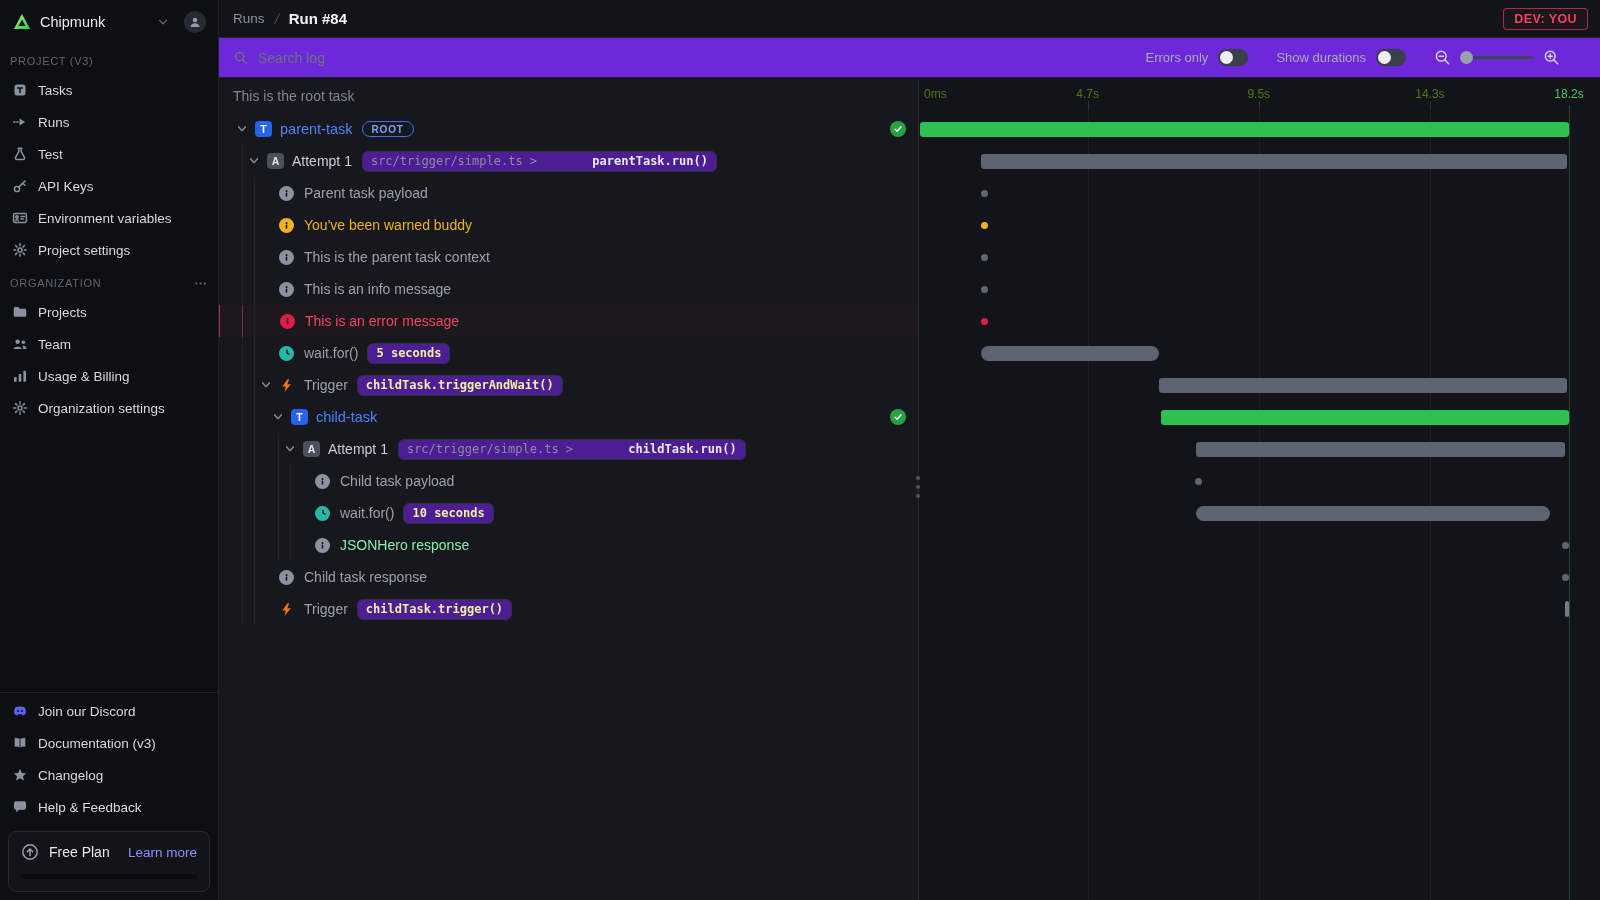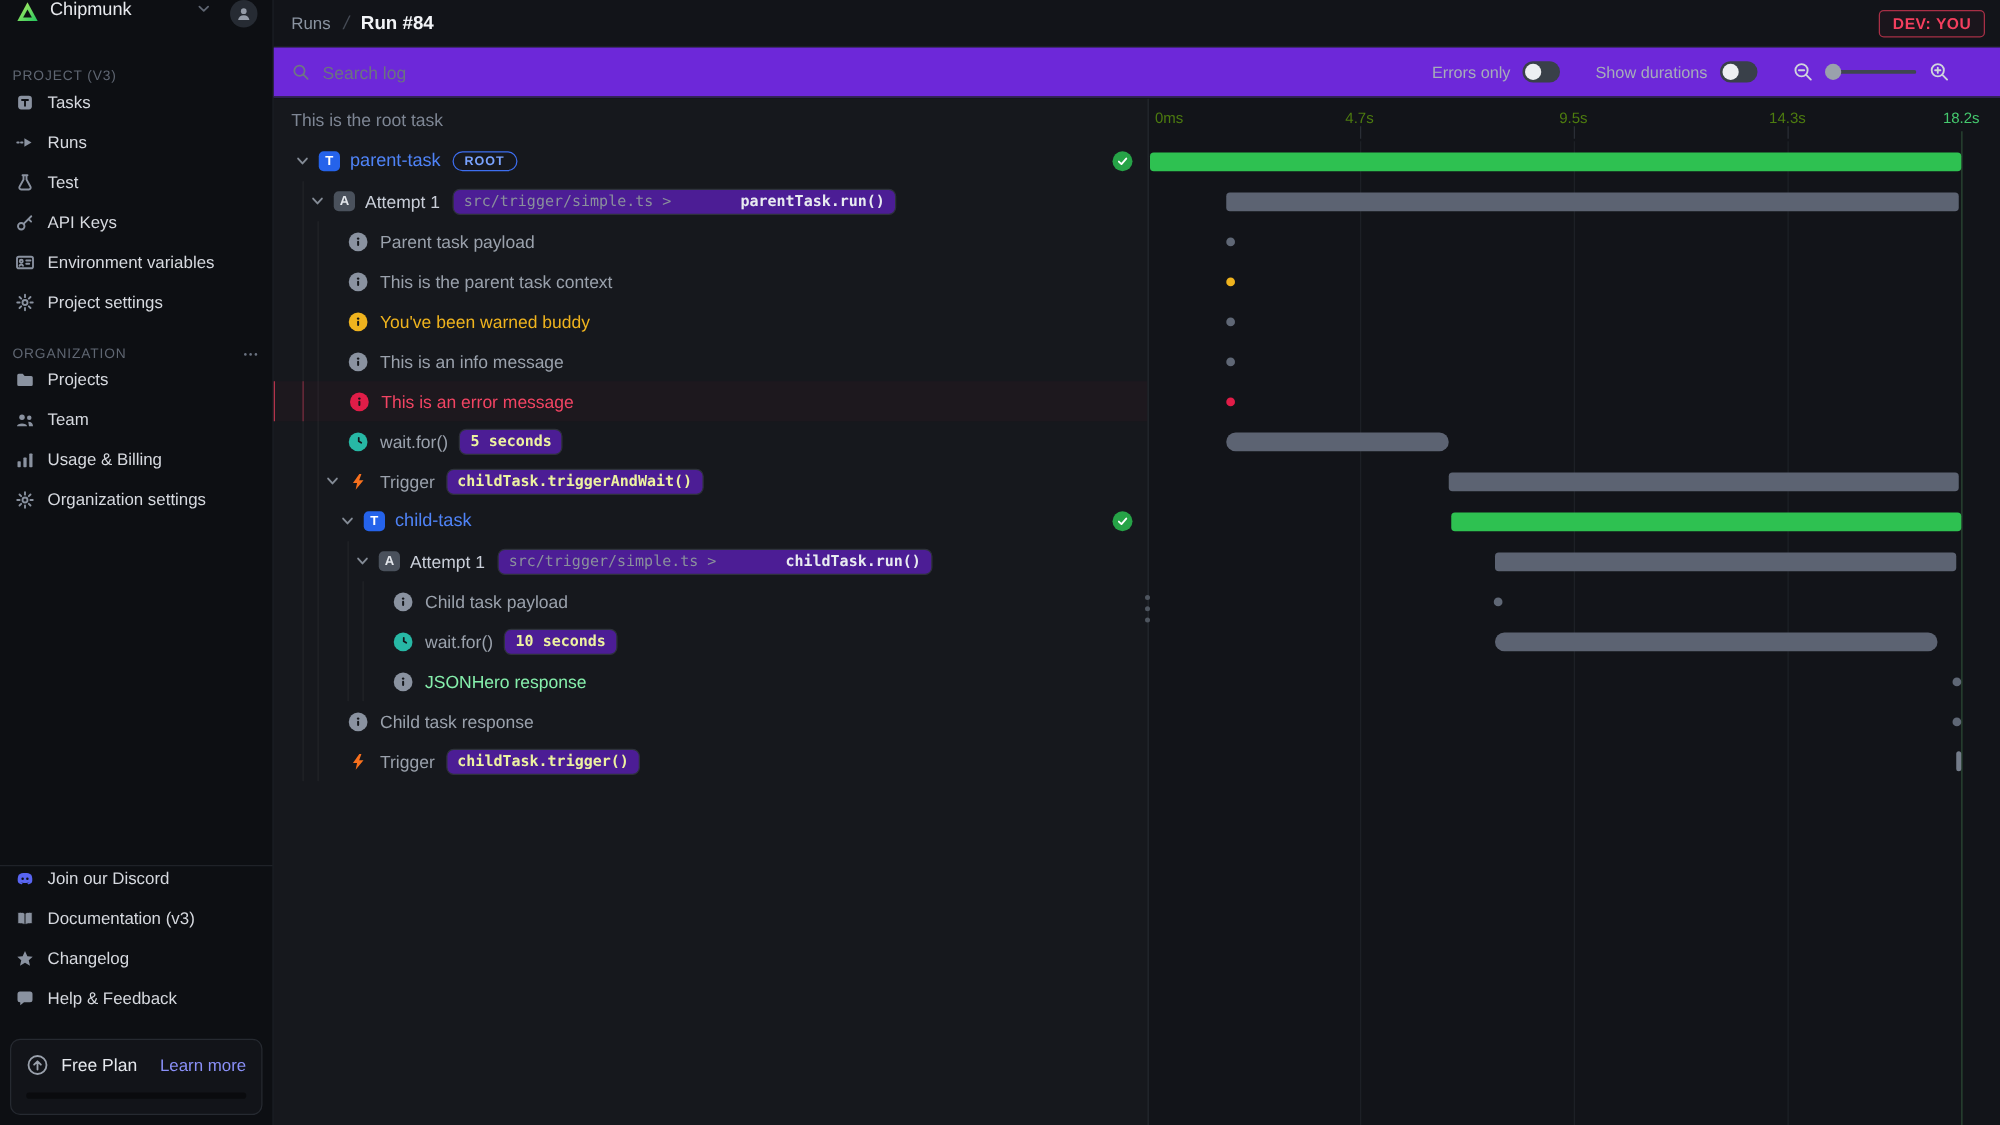--- a/index.html
+++ b/index.html
@@ -4,29 +4,29 @@
 <style>
   html,body{margin:0;padding:0;background:#0B0C0F;}
   *{box-sizing:border-box;}
   .app{position:relative;width:1600px;height:900px;overflow:hidden;
        font-family:"Liberation Sans",sans-serif;background:#121419;color:#E6E9EF;}
   svg{display:block;}
 
   
   .sidebar{position:absolute;left:0;top:0;width:219px;height:900px;background:#0D0F13;
            border-right:1px solid #1F2228;display:flex;flex-direction:column;}
-  .sb-top{height:44px;display:flex;padding:0 12px;gap:8px;cursor:pointer;}
+  .sb-top{height:44px;display:flex;align-items:center;padding:0 12px;gap:8px;cursor:pointer;}
   .sb-name{font-size:14.5px;color:#E8EAEE;font-weight:500;flex:0 0 auto;}
   .sb-chev{margin-left:auto;}
   .sb-avatar{width:22px;height:22px;border-radius:50%;background:#262B33;display:flex;
              align-items:center;justify-content:center;margin-left:6px;}
   .sb-heading{height:26px;display:flex;align-items:center;padding:0 10px;color:#5F6672;
               font-size:11px;letter-spacing:.7px;margin-top:4px;}
   .sb-heading .dots{margin-left:auto;cursor:pointer;}
-  .sb-item{height:32px;display:flex;align-items:flex-start;gap:10px;padding:0 12px;cursor:pointer;
+  .sb-item{height:32px;display:flex;align-items:center;gap:10px;padding:0 12px;cursor:pointer;
            color:#D6D9DF;font-size:13.5px;}
   .sb-icon{width:16px;height:16px;flex:0 0 16px;display:flex;align-items:center;justify-content:center;}
   .sb-spacer{flex:1;}
   .sb-footer{border-top:1px solid #1F2228;padding:2px 0 0 0;}
   .plan-card{margin:8px;border:1px solid #262A31;border-radius:8px;padding:11px 12px 12px;background:#121419;}
   .plan-row{display:flex;align-items:center;gap:10px;}
   .plan-label{font-size:14px;color:#E5E8ED;}
   .plan-link{margin-left:auto;font-size:13.5px;color:#8A90F8;cursor:pointer;}
   .plan-progress{margin-top:13px;height:5px;border-radius:3px;background:#0A0B0E;}
 
@@ -386,37 +386,37 @@
               <span class="icn" style="background:#8A92A0">
     <svg width="9" height="9" viewBox="0 0 10 10">
                   <circle cx="5" cy="2.1" r="1.1" fill="#14161A"></circle>
                   <rect x="4.1" y="4" width="1.8" height="4.6" rx=".9" fill="#14161A"></rect>
                 </svg>
               </span>
               <span class="ltext" style="color:#9AA1AC">Parent task payload</span>
             </div>
             <div class="trow" style="padding-left: 40px;">
               <span class="spacer"></span>
+              <span class="icn" style="background:#EFB31E">
+    <svg width="9" height="9" viewBox="0 0 10 10">
+                  <circle cx="5" cy="2.1" r="1.1" fill="#14161A"></circle>
+                  <rect x="4.1" y="4" width="1.8" height="4.6" rx=".9" fill="#14161A"></rect>
+                </svg>
+              </span>
+              <span class="ltext" style="color:#EFB31E">You've been warned buddy</span>
+            </div>
+            <div class="trow" style="padding-left: 40px;">
+              <span class="spacer"></span>
               <span class="icn" style="background:#8A92A0">
     <svg width="9" height="9" viewBox="0 0 10 10">
                   <circle cx="5" cy="2.1" r="1.1" fill="#14161A"></circle>
                   <rect x="4.1" y="4" width="1.8" height="4.6" rx=".9" fill="#14161A"></rect>
                 </svg>
               </span>
               <span class="ltext" style="color:#9AA1AC">This is the parent task context</span>
-            </div>
-            <div class="trow" style="padding-left: 40px;">
-              <span class="spacer"></span>
-              <span class="icn" style="background:#EFB31E">
-    <svg width="9" height="9" viewBox="0 0 10 10">
-                  <circle cx="5" cy="2.1" r="1.1" fill="#14161A"></circle>
-                  <rect x="4.1" y="4" width="1.8" height="4.6" rx=".9" fill="#14161A"></rect>
-                </svg>
-              </span>
-              <span class="ltext" style="color:#EFB31E">You've been warned buddy</span>
             </div>
             <div class="trow" style="padding-left: 40px;">
               <span class="spacer"></span>
               <span class="icn" style="background:#8A92A0">
     <svg width="9" height="9" viewBox="0 0 10 10">
                   <circle cx="5" cy="2.1" r="1.1" fill="#14161A"></circle>
                   <rect x="4.1" y="4" width="1.8" height="4.6" rx=".9" fill="#14161A"></rect>
                 </svg>
               </span>
               <span class="ltext" style="color:#9AA1AC">This is an info message</span>

